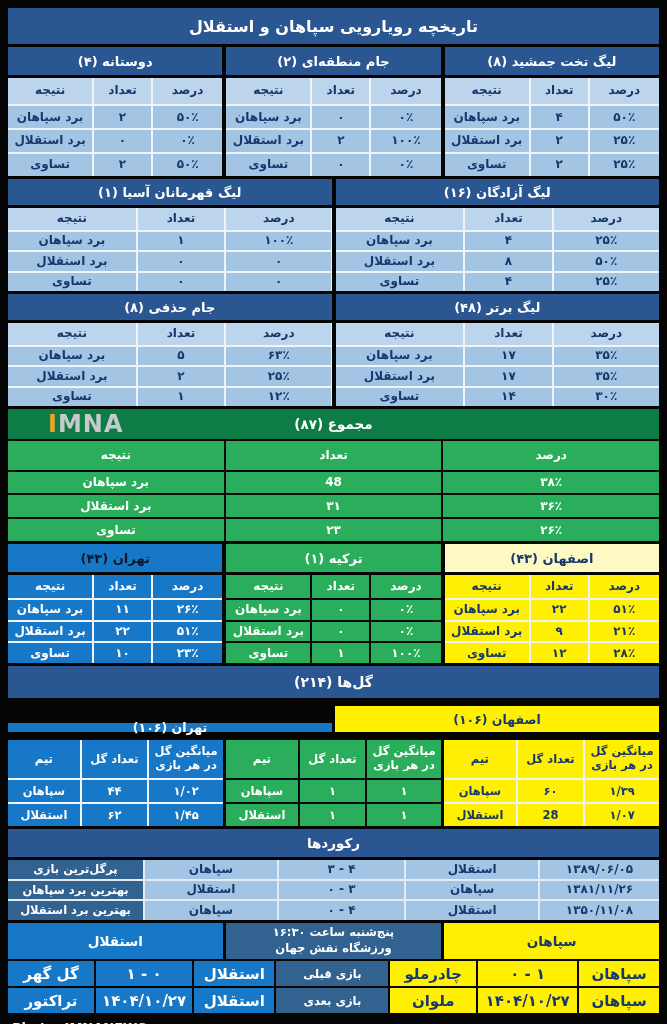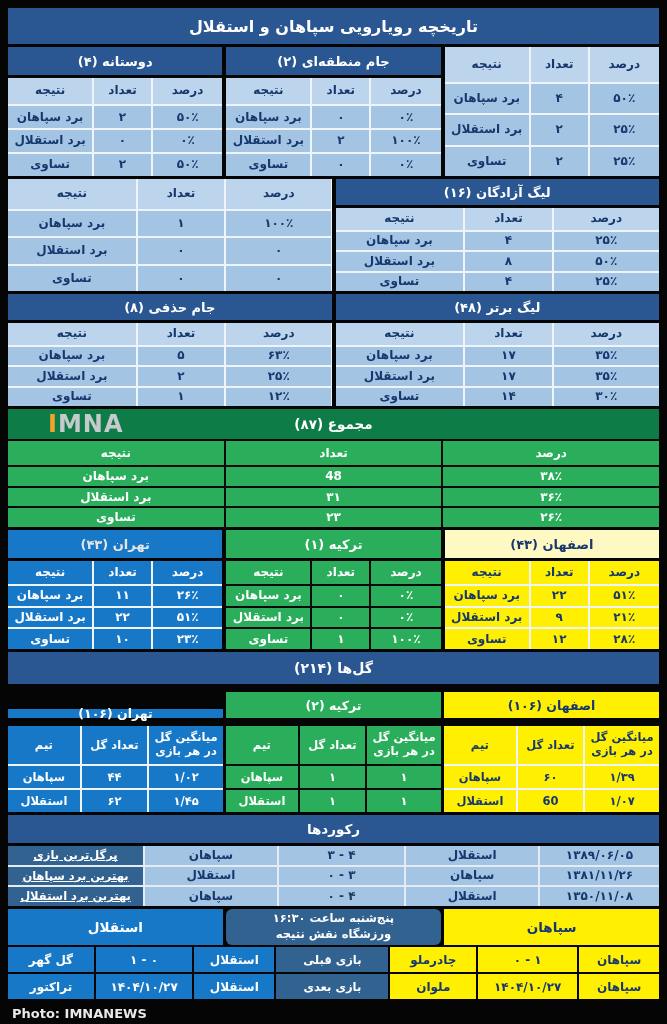--- a/index.html
+++ b/index.html
@@ -25,34 +25,34 @@
   .row-2 .tbl-title, .row-3 .tbl-title { height:26px; }
   .tbl-body { flex:1; display:grid; grid-template-columns:40fr 27fr 33fr;
     grid-template-rows:25fr 21fr 21fr 21fr; gap:2px; }
   .cell { display:flex; align-items:center; justify-content:center; font-size:12px; line-height:1.1; }
 
   .theme-light .tbl-title { background:#2a5791; color:#fff; }
   .theme-light .tbl-body  { background:#eef4fa; }
   .theme-light .cell      { background:#a3c4e3; color:#17386e; }
   .theme-light .cell.head { background:#bdd5ec; }
 
-  .theme-blue .tbl-title { background:#1878c8; color:#e5e5e5; }
+  .theme-blue .tbl-title { background:#1878c8; color:#0f172a; }
   .theme-blue .tbl-body  { background:#eef4fa; }
   .theme-blue .cell      { background:#1878c8; color:#fff; }
 
   .theme-green .tbl-title { background:#2bae5b; color:#fff; }
   .theme-green .tbl-body  { background:#0a0a0a; }
   .theme-green .cell      { background:#2bae5b; color:#fff; }
 
   .theme-yellow .tbl-title { background:#fef9c3; color:#17386e; }
   .theme-yellow .tbl-body  { background:#eef4fa; }
   .theme-yellow .cell      { background:#ffef00; color:#17386e; }
 
   
-  .total-section { flex:none; height:118px; display:flex; flex-direction:column;border-radius:8px; }
+  .total-section { flex:none; height:132px; display:flex; flex-direction:column;border-radius:8px; }
   .total-title { position:relative; flex:none; height:30px; margin-bottom:2px;
     background:#0d7c46; color:#fff; font-size:13.5px;
     display:flex; align-items:center; justify-content:center; }
   .imna { position:absolute; left:40px; top:50%; transform:translateY(-50%);
     direction:ltr; font-size:24px; letter-spacing:1px; }
   .imna .i   { color:#f0a22a; }
   .imna .mna { color:#c7cacd; }
   .total-body { flex:1; display:grid; grid-template-columns:1fr 1fr 1fr;
     grid-template-rows:25fr 19fr 19fr 19fr; gap:2px; background:#0a0a0a; }
   .total-body .cell { background:#2bae5b; color:#fff; }
@@ -73,33 +73,33 @@
   .goal-group.theme-green { background:#0a0a0a; }
   .goal-group .cell { font-size:11.5px; }
   .avg-head { flex-direction:column; line-height:1.2; }
 
   
   .records-section { flex:none; height:91px; display:flex; flex-direction:column; }
   .records-title { height:28px; margin-bottom:3px; font-size:13.5px; }
   .records-grid { flex:1; display:grid; background:#e3ecf5;
     grid-template-columns:21fr 20.5fr 19.5fr 20.5fr 18.5fr; grid-auto-rows:1fr; gap:2px; }
   .records-grid .cell { background:#a3c4e3; color:#17386e; font-size:12px; }
-  .records-grid .cell.rec-label { background:#32628f; color:#fff; font-size:11.5px;text-decoration:underline; }
+  .records-grid .cell.rec-label { background:#32628f; color:#fff; font-size:11.5px; }
 
   
   .fixtures-section { flex:none; height:90px; display:flex; flex-direction:column; gap:2px; }
   .fx-header { flex:none; height:36px; display:flex; gap:3px; }
   .fx-header > div { display:flex; align-items:center; justify-content:center; }
   .fx-est  { width:33%; background:#1878c8; color:#fff; font-size:13.5px; }
   .fx-info { flex:1; background:#32628f; color:#fff; font-size:11.5px;
-    flex-direction:column; line-height:1.35;border-radius:6px; }
+    flex-direction:column; line-height:1.35; }
   .fx-sep  { width:33%; background:#ffef00; color:#17386e; font-size:13.5px; }
   .fx-rows { flex:1; display:flex; flex-direction:column; gap:2px; }
   .fx-row  { flex:1; display:flex; gap:2px; }
-  .fcell { display:flex; align-items:center; justify-content:center; font-size:12px; }
+  .fcell { display:flex; align-items:center; justify-content:center; font-size:15px; }
   .fx-blue   { background:#1878c8; color:#fff; }
   .fx-navy   { background:#32628f; color:#fff; font-size:11.5px; }
   .fx-yellow { background:#ffef00; color:#17386e; }
   .fw1{width:13.2%} .fw2{width:14.8%} .fw3{width:12.3%} .fw4{width:17.2%}
   .fw5{width:13.2%} .fw6{width:15.2%} .fw7{flex:1}
 
   .photo-credit { flex:none; height:22px; display:flex; align-items:center;
     direction:ltr; color:#e9e9e9; font-size:13px; padding-left:4px; background:transparent; }
 </style>
 </head>
@@ -138,38 +138,40 @@
           <div class="cell">۰٪</div>
           <div class="cell" dir="rtl">برد استقلال</div>
           <div class="cell">۲</div>
           <div class="cell">۱۰۰٪</div>
           <div class="cell" dir="rtl">تساوی</div>
           <div class="cell">۰</div>
           <div class="cell">۰٪</div>
         </div>
       </div>
       <div class="stat-table theme-light">
+        <div class="tbl-title" dir="rtl">لیگ تخت جمشید (۸)</div>
         <div class="tbl-body">
           <div class="cell head" dir="rtl">نتیجه</div>
           <div class="cell head" dir="rtl">تعداد</div>
           <div class="cell head" dir="rtl">درصد</div>
           <div class="cell" dir="rtl">برد سپاهان</div>
           <div class="cell">۴</div>
           <div class="cell">۵۰٪</div>
           <div class="cell" dir="rtl">برد استقلال</div>
           <div class="cell">۲</div>
           <div class="cell">۲۵٪</div>
           <div class="cell" dir="rtl">تساوی</div>
           <div class="cell">۲</div>
           <div class="cell">۲۵٪</div>
         </div>
       </div>
     </div>
   <div class="stat-row row-2">
       <div class="stat-table theme-light">
+        <div class="tbl-title" dir="rtl">لیگ قهرمانان آسیا (۱)</div>
         <div class="tbl-body">
           <div class="cell head" dir="rtl">نتیجه</div>
           <div class="cell head" dir="rtl">تعداد</div>
           <div class="cell head" dir="rtl">درصد</div>
           <div class="cell" dir="rtl">برد سپاهان</div>
           <div class="cell">۱</div>
           <div class="cell">۱۰۰٪</div>
           <div class="cell" dir="rtl">برد استقلال</div>
           <div class="cell">۰</div>
           <div class="cell">۰</div>
@@ -305,21 +307,20 @@
           <div class="cell">۱۲</div>
           <div class="cell">۲۸٪</div>
         </div>
       </div>
     </div>
 
   <div class="goals-section">
     <div class="sec-title" dir="rtl">گل‌ها (۲۱۴)</div>
     <div class="goals-sub" id="goals-sub">
         <div class="sub theme-blue-solid" dir="rtl">تهران (۱۰۶)</div>
-        <div class="sub theme-green-solid" dir="rtl">ترکیه (۲)</div>
         <div class="sub theme-yellow-solid" dir="rtl">اصفهان (۱۰۶)</div>
       </div>
     <div class="goals-groups" id="goals-groups">
         <div class="goal-group theme-blue">
           <div class="cell head" dir="rtl">تیم</div>
           <div class="cell head" dir="rtl">تعداد گل</div>
           <div class="cell head avg-head" dir="rtl">
             <div class="line" dir="rtl">میانگین گل</div>
             <div class="line" dir="rtl">در هر بازی</div>
           </div>
@@ -348,21 +349,21 @@
           <div class="cell head" dir="rtl">تیم</div>
           <div class="cell head" dir="rtl">تعداد گل</div>
           <div class="cell head avg-head" dir="rtl">
             <div class="line" dir="rtl">میانگین گل</div>
             <div class="line" dir="rtl">در هر بازی</div>
           </div>
           <div class="cell" dir="rtl">سپاهان</div>
           <div class="cell">۶۰</div>
           <div class="cell" dir="ltr">۱/۳۹</div>
           <div class="cell" dir="rtl">استقلال</div>
-          <div class="cell">60</div>
+          <div class="cell">28</div>
           <div class="cell" dir="ltr">۱/۰۷</div>
         </div>
       </div>
   </div>
 
   <div class="records-section">
     <div class="sec-title records-title" dir="rtl">رکوردها</div>
     <div class="records-grid" id="records-grid">
         <div class="cell rec-label" dir="rtl">پرگل‌ترین بازی</div>
         <div class="cell" dir="rtl">سپاهان</div>
@@ -380,21 +381,21 @@
         <div class="cell" dir="rtl">استقلال</div>
         <div class="cell" dir="ltr">۱۳۵۰/۱۱/۰۸</div>
       </div>
   </div>
 
   <div class="fixtures-section">
     <div class="fx-header">
       <div class="fx-est" dir="rtl">استقلال</div>
       <div class="fx-info">
         <div dir="rtl">پنج‌شنبه ساعت ۱۶:۳۰</div>
-        <div dir="rtl">ورزشگاه نقش نتیجه</div>
+        <div dir="rtl">ورزشگاه نقش جهان</div>
       </div>
       <div class="fx-sep" dir="rtl">سپاهان</div>
     </div>
     <div class="fx-rows" id="fx-rows">
         <div class="fx-row">
           <div class="fcell fx-blue fw1" dir="rtl">گل گهر</div>
           <div class="fcell fx-blue fw2" dir="ltr">۱ - ۰</div>
           <div class="fcell fx-blue fw3" dir="rtl">استقلال</div>
           <div class="fcell fx-navy fw4" dir="rtl">بازی قبلی</div>
           <div class="fcell fx-yellow fw5" dir="rtl">چادرملو</div>

